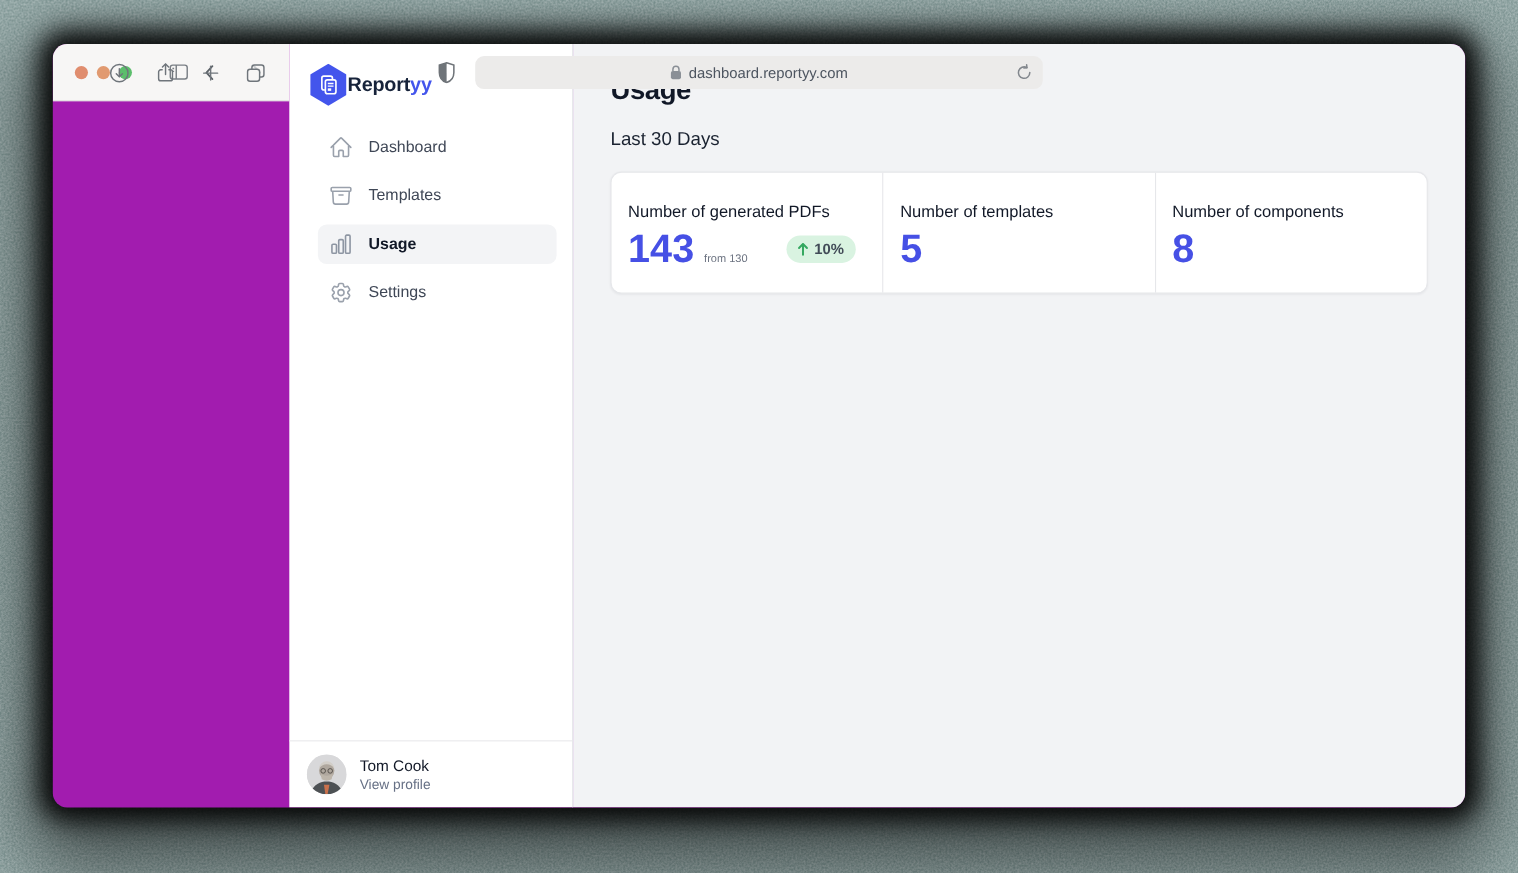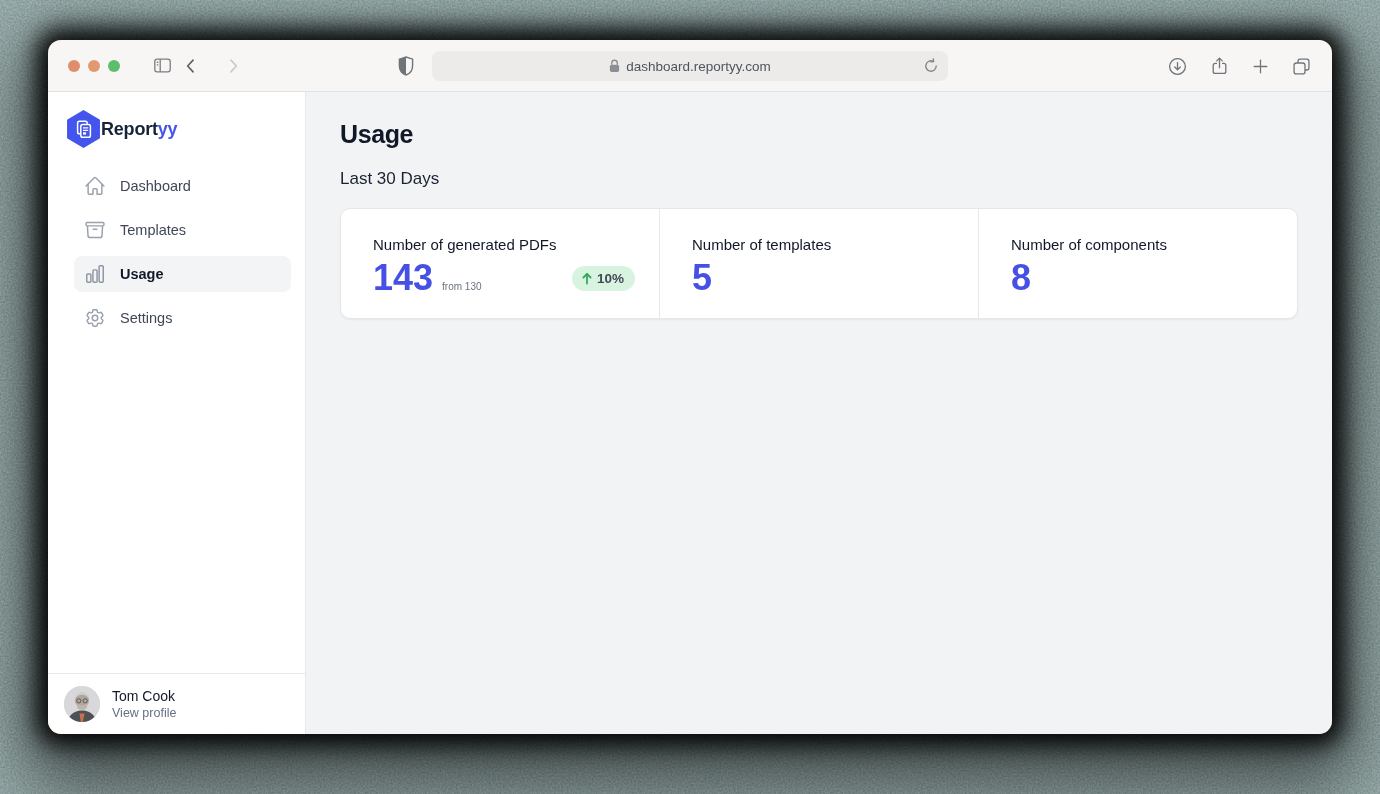--- a/index.html
+++ b/index.html
@@ -4,23 +4,23 @@
 <style>
   * { margin:0; padding:0; box-sizing:border-box; }
   html,body { width:1380px; height:794px; overflow:hidden; }
   body { font-family:"Liberation Sans", sans-serif; background:#7E9190; position:relative; }
 
   .bg-noise { position:absolute; inset:0; width:100%; height:100%; display:block; }
 
   
   .window {
     position:absolute; left:48px; top:40px; width:1284px; height:694px;
-    border-radius:13px; background:#a16207; overflow:hidden;
+    border-radius:13px; background:#a21caf; overflow:hidden;
     box-shadow:0 0 22px 12px rgba(0,0,0,0.9), 0 28px 70px 26px rgba(0,0,0,0.55);
-    display:flex; flex-direction:column;
+    display:flex; flex-direction:row;
   }
 
   
   .toolbar {
     height:52px; flex:0 0 52px; background:#F7F6F5; border-bottom:1px solid #E2E2E2;
     display:flex; align-items:center; padding:0 20px; position:relative;
   }
   .traffic { display:flex; gap:8px; margin-right:32px; }
   .traffic span { width:12px; height:12px; border-radius:50%; display:block; cursor:default; }
   .tl-close { background:#E08D6E; }
@@ -68,21 +68,21 @@
   .profile-link { font-size:12.5px; color:#667085; margin-top:2px; }
 
   
   .main { flex:1; background:#F2F3F5; padding:28px 34px; min-width:0; }
   .page-title { font-size:25px; font-weight:700; color:#111827; letter-spacing:-0.4px; }
   .section-title { font-size:17px; font-weight:500; color:#1A2230; margin-top:20px; }
   .stats {
     margin-top:19px; display:flex; background:#fff; border-radius:10px;
     border:1px solid #E6E7EA; box-shadow:0 1px 2px rgba(16,24,40,0.05);
   }
-  .stat-card { flex:1; padding:27px 24px 25px 32px; }
+  .stat-card { flex:1; padding:27px 24px 25px 15px; }
   .stat-card + .stat-card { border-left:1px solid #E6E7EA; }
   .stat-label { font-size:15px; font-weight:500; color:#111827; }
   .stat-row { display:flex; align-items:baseline; gap:9px; margin-top:10px; }
   .stat-value { font-size:36px; font-weight:700; color:#4650E5; line-height:30px;text-align:center; }
   .stat-prev { font-size:10px; color:#6B7280; }
   .badge {
     margin-left:auto; align-self:center; display:inline-flex; align-items:center; gap:4px;
     background:#D9F3E1; border-radius:999px; padding:5px 11px 5px 9px;
     font-size:13.5px; font-weight:700; color:#414B57;
   }

